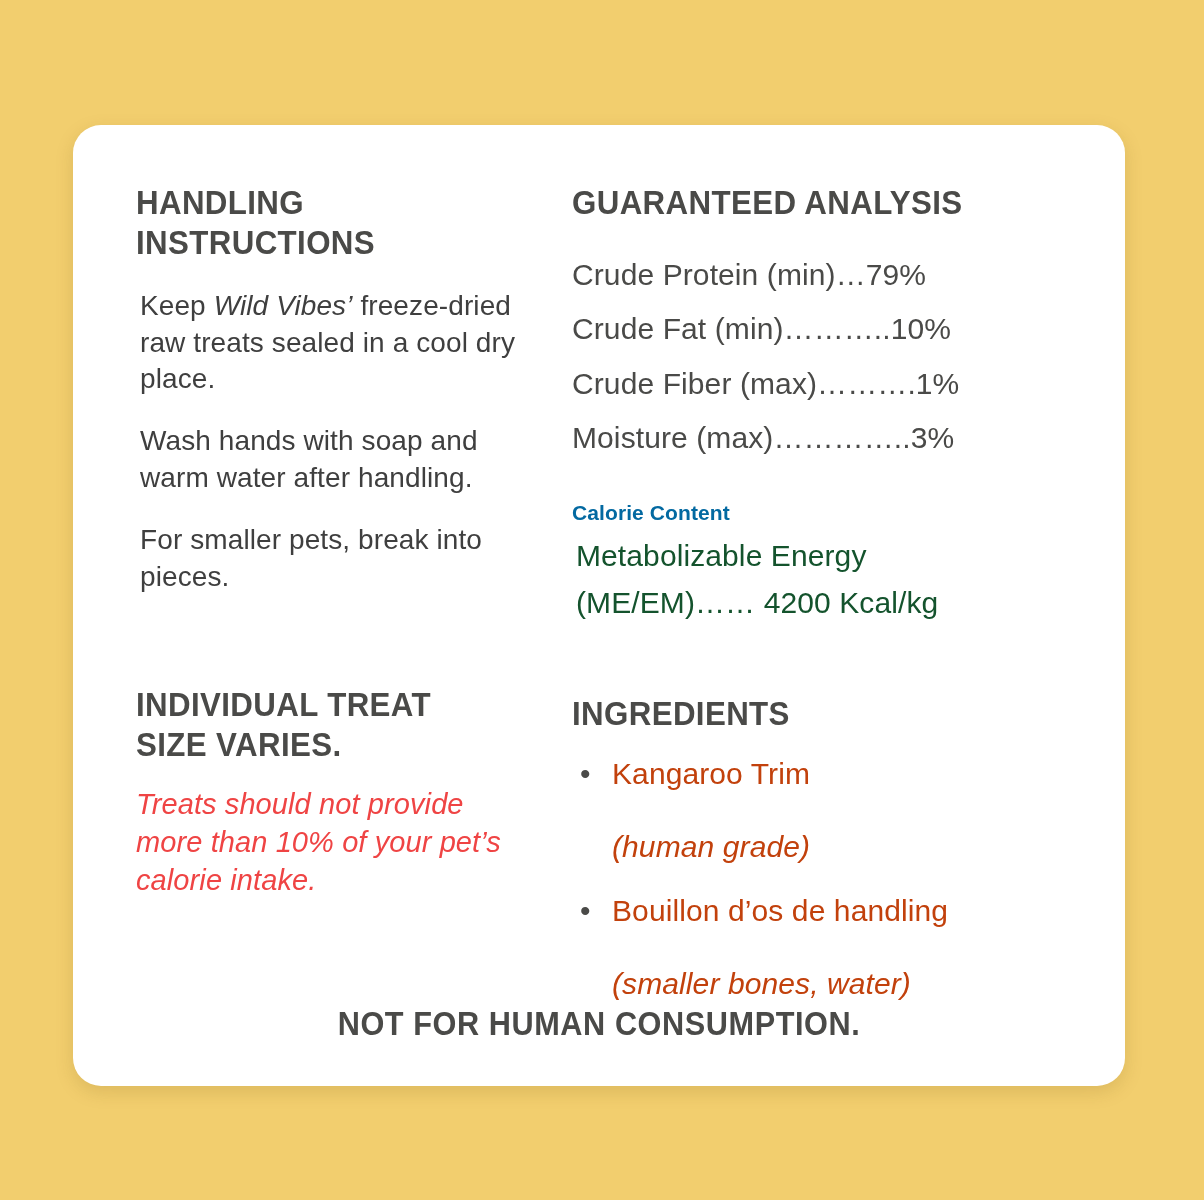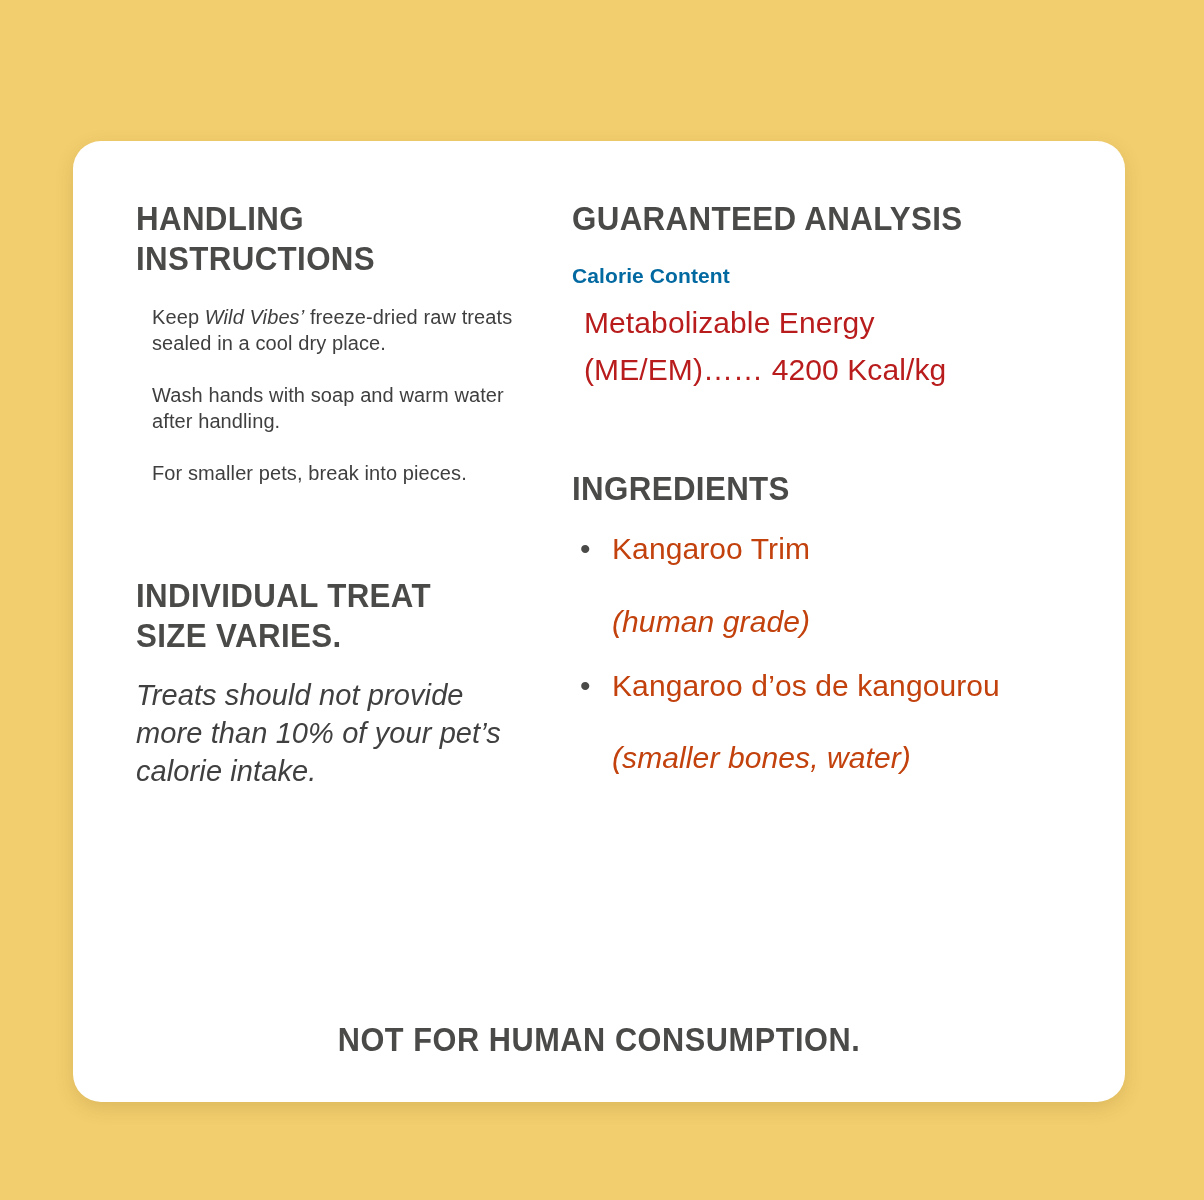--- a/index.html
+++ b/index.html
@@ -10,21 +10,21 @@
     width: 1204px;
     height: 1200px;
     background: #f2ce6e;
     font-family: "Liberation Sans", sans-serif;
     overflow: hidden;
   }
 
   .label-card {
     position: absolute;
     left: 73px;
-    top: 141px;
+    top: 125px;
     width: 1052px;
     height: 961px;
     background: #ffffff;
     border-radius: 28px;
     box-shadow: 0 6px 18px rgba(120, 90, 20, 0.18);
     box-sizing: border-box;
   }
 
   .columns {
     position: absolute;
@@ -60,39 +60,39 @@
     transform: scaleX(0.92);
     transform-origin: left center;
     white-space: pre-line;
   }
 
   .section-heading.tight {
     margin-bottom: 22px;
   }
 
   .body-para {
-    font-size: 20px;
+    font-size: 28px;
     line-height: 1.30;
     color: #3f3f3f;
-    margin: 0 0 26px 16px;
+    margin: 0 0 26px 4px;
     letter-spacing: 0.1px;
   }
 
   .body-para:last-child {
     margin-bottom: 0;
   }
 
   .body-para em {
     font-style: italic;
   }
 
   .italic-note {
     font-size: 29px;
     line-height: 1.30;
-    color: #404040;
+    color: #ef4444;
     font-style: italic;
     margin: 0;
     letter-spacing: 0.1px;
   }
 
   .block-gap {
     height: 63px;
   }
 
   .analysis-list {
@@ -113,22 +113,22 @@
     font-size: 21px;
     font-weight: bold;
     color: #0369a1;
     margin: 0 0 8px 0;
     letter-spacing: 0.1px;
   }
 
   .calorie-line {
     font-size: 30px;
     line-height: 1.55;
-    color: #b91c1c;
-    margin: 12px;
+    color: #14532d;
+    margin: 4px;
     letter-spacing: 0.1px;
     white-space: pre-line;
   }
 
   .ingredient-list {
     margin: 0;
     padding: 0;
     list-style: none;
   }
 
@@ -204,20 +204,26 @@
 SIZE VARIES.</h2>
 
       <p class="italic-note">Treats should not provide more than 10% of your pet’s calorie intake.</p>
 
     </div>
 
     <div class="col-right">
 
       <h2 class="section-heading">GUARANTEED ANALYSIS</h2>
 
+      <ul class="analysis-list">
+        <li class="analysis-row">Crude Protein (min)…79%</li>
+        <li class="analysis-row">Crude Fat (min)………..10%</li>
+        <li class="analysis-row">Crude Fiber (max)……….1%</li>
+        <li class="analysis-row">Moisture (max)…………..3%</li>
+      </ul>
 
       <h3 class="calorie-title">Calorie Content</h3>
 
       <p class="calorie-line">Metabolizable Energy
 (ME/EM)…… 4200 Kcal/kg</p>
 
       <div class="block-gap"></div>
 
       <h2 class="section-heading tight">INGREDIENTS</h2>
 
@@ -227,21 +233,21 @@
           <span class="bullet-dot">•</span>
           <span class="ingredient-text">
             <span>Kangaroo Trim</span>
             <span class="ingredient-sub">(human grade)</span>
           </span>
         </li>
 
         <li class="ingredient-item">
           <span class="bullet-dot">•</span>
           <span class="ingredient-text">
-            <span>Kangaroo d’os de kangourou</span>
+            <span>Bouillon d’os de handling</span>
             <span class="ingredient-sub">(smaller bones, water)</span>
           </span>
         </li>
 
       </ul>
 
     </div>
 
   </div>
 

